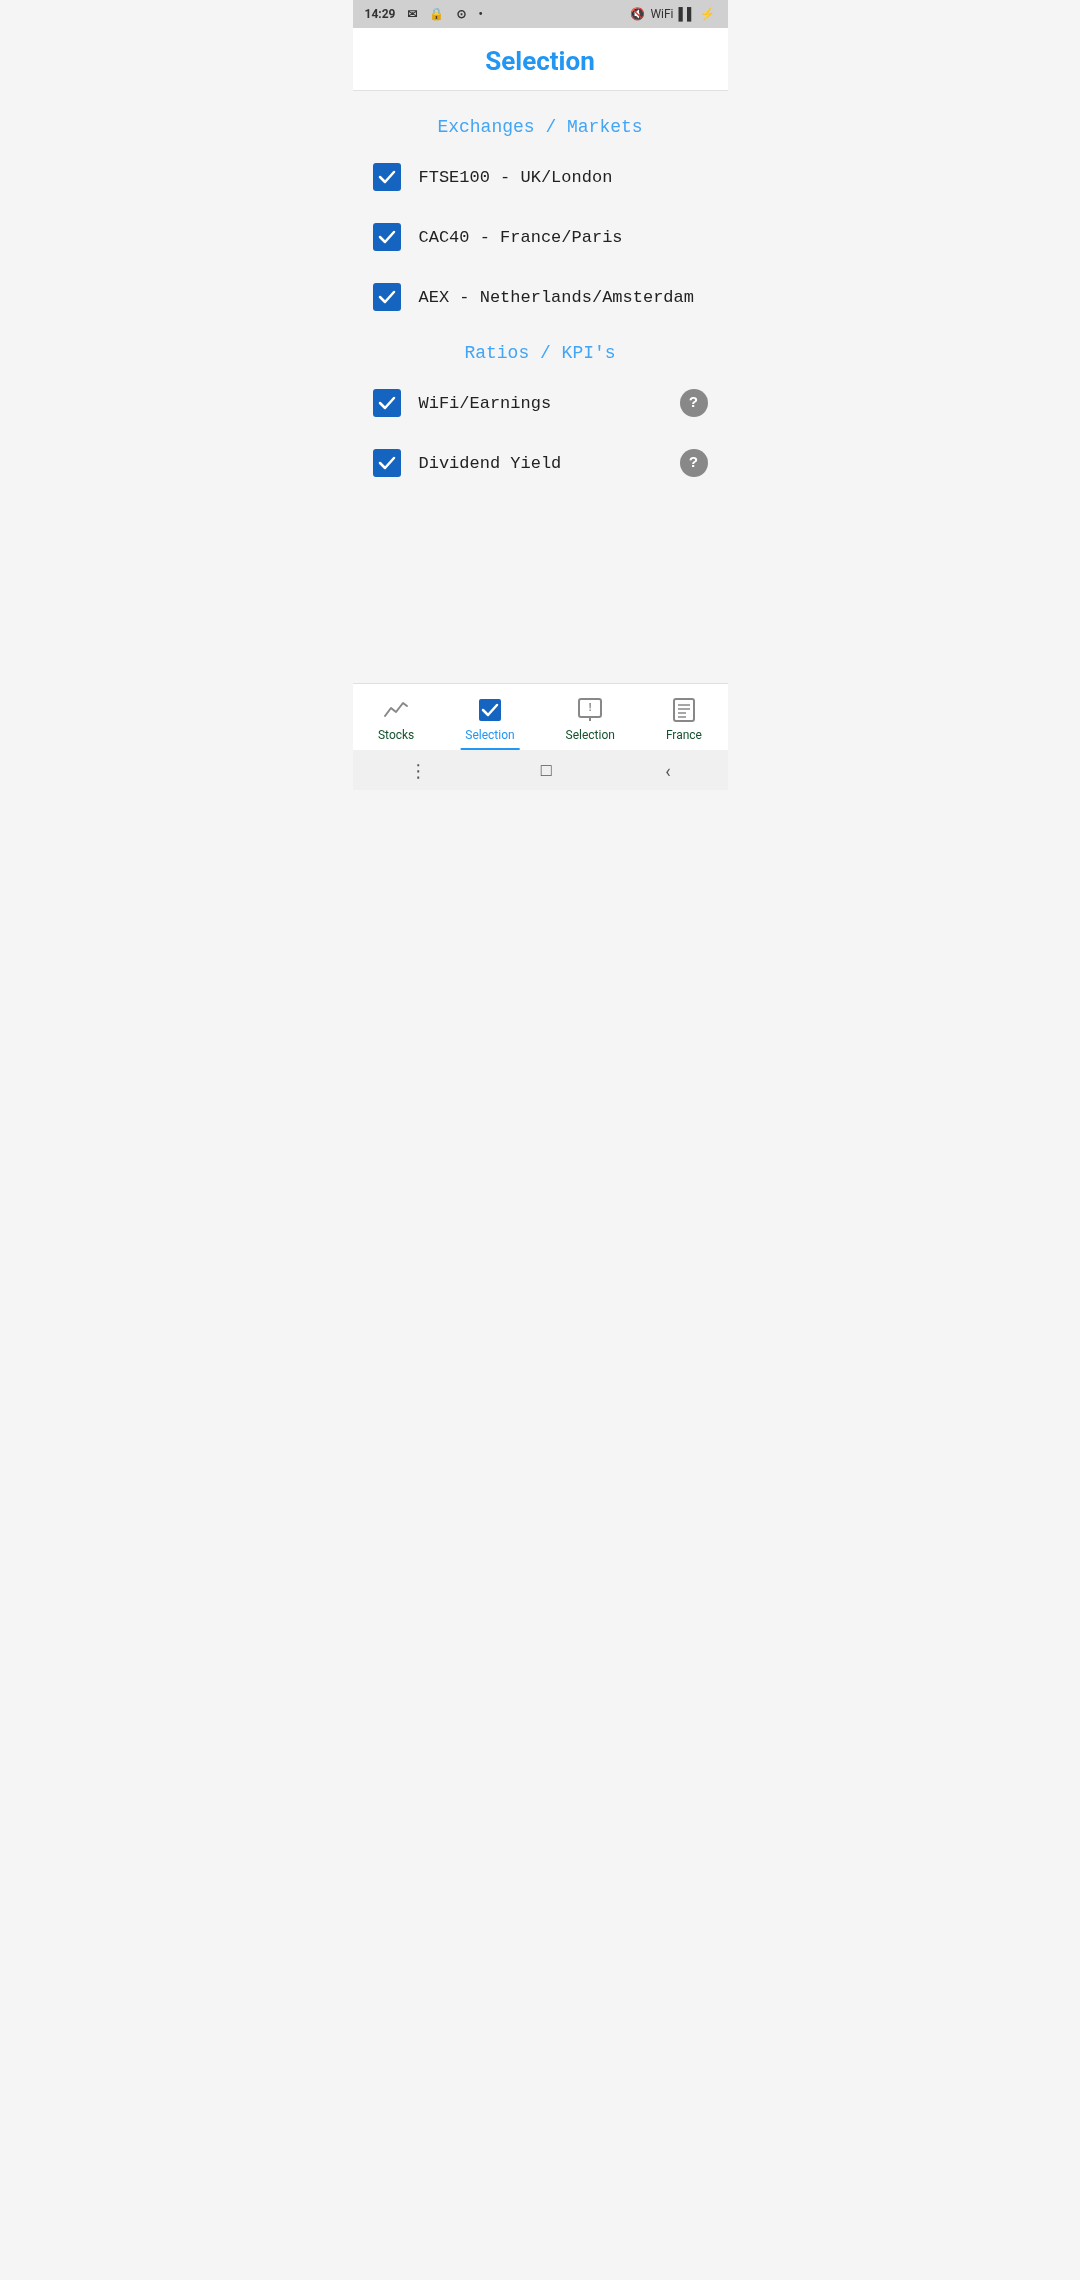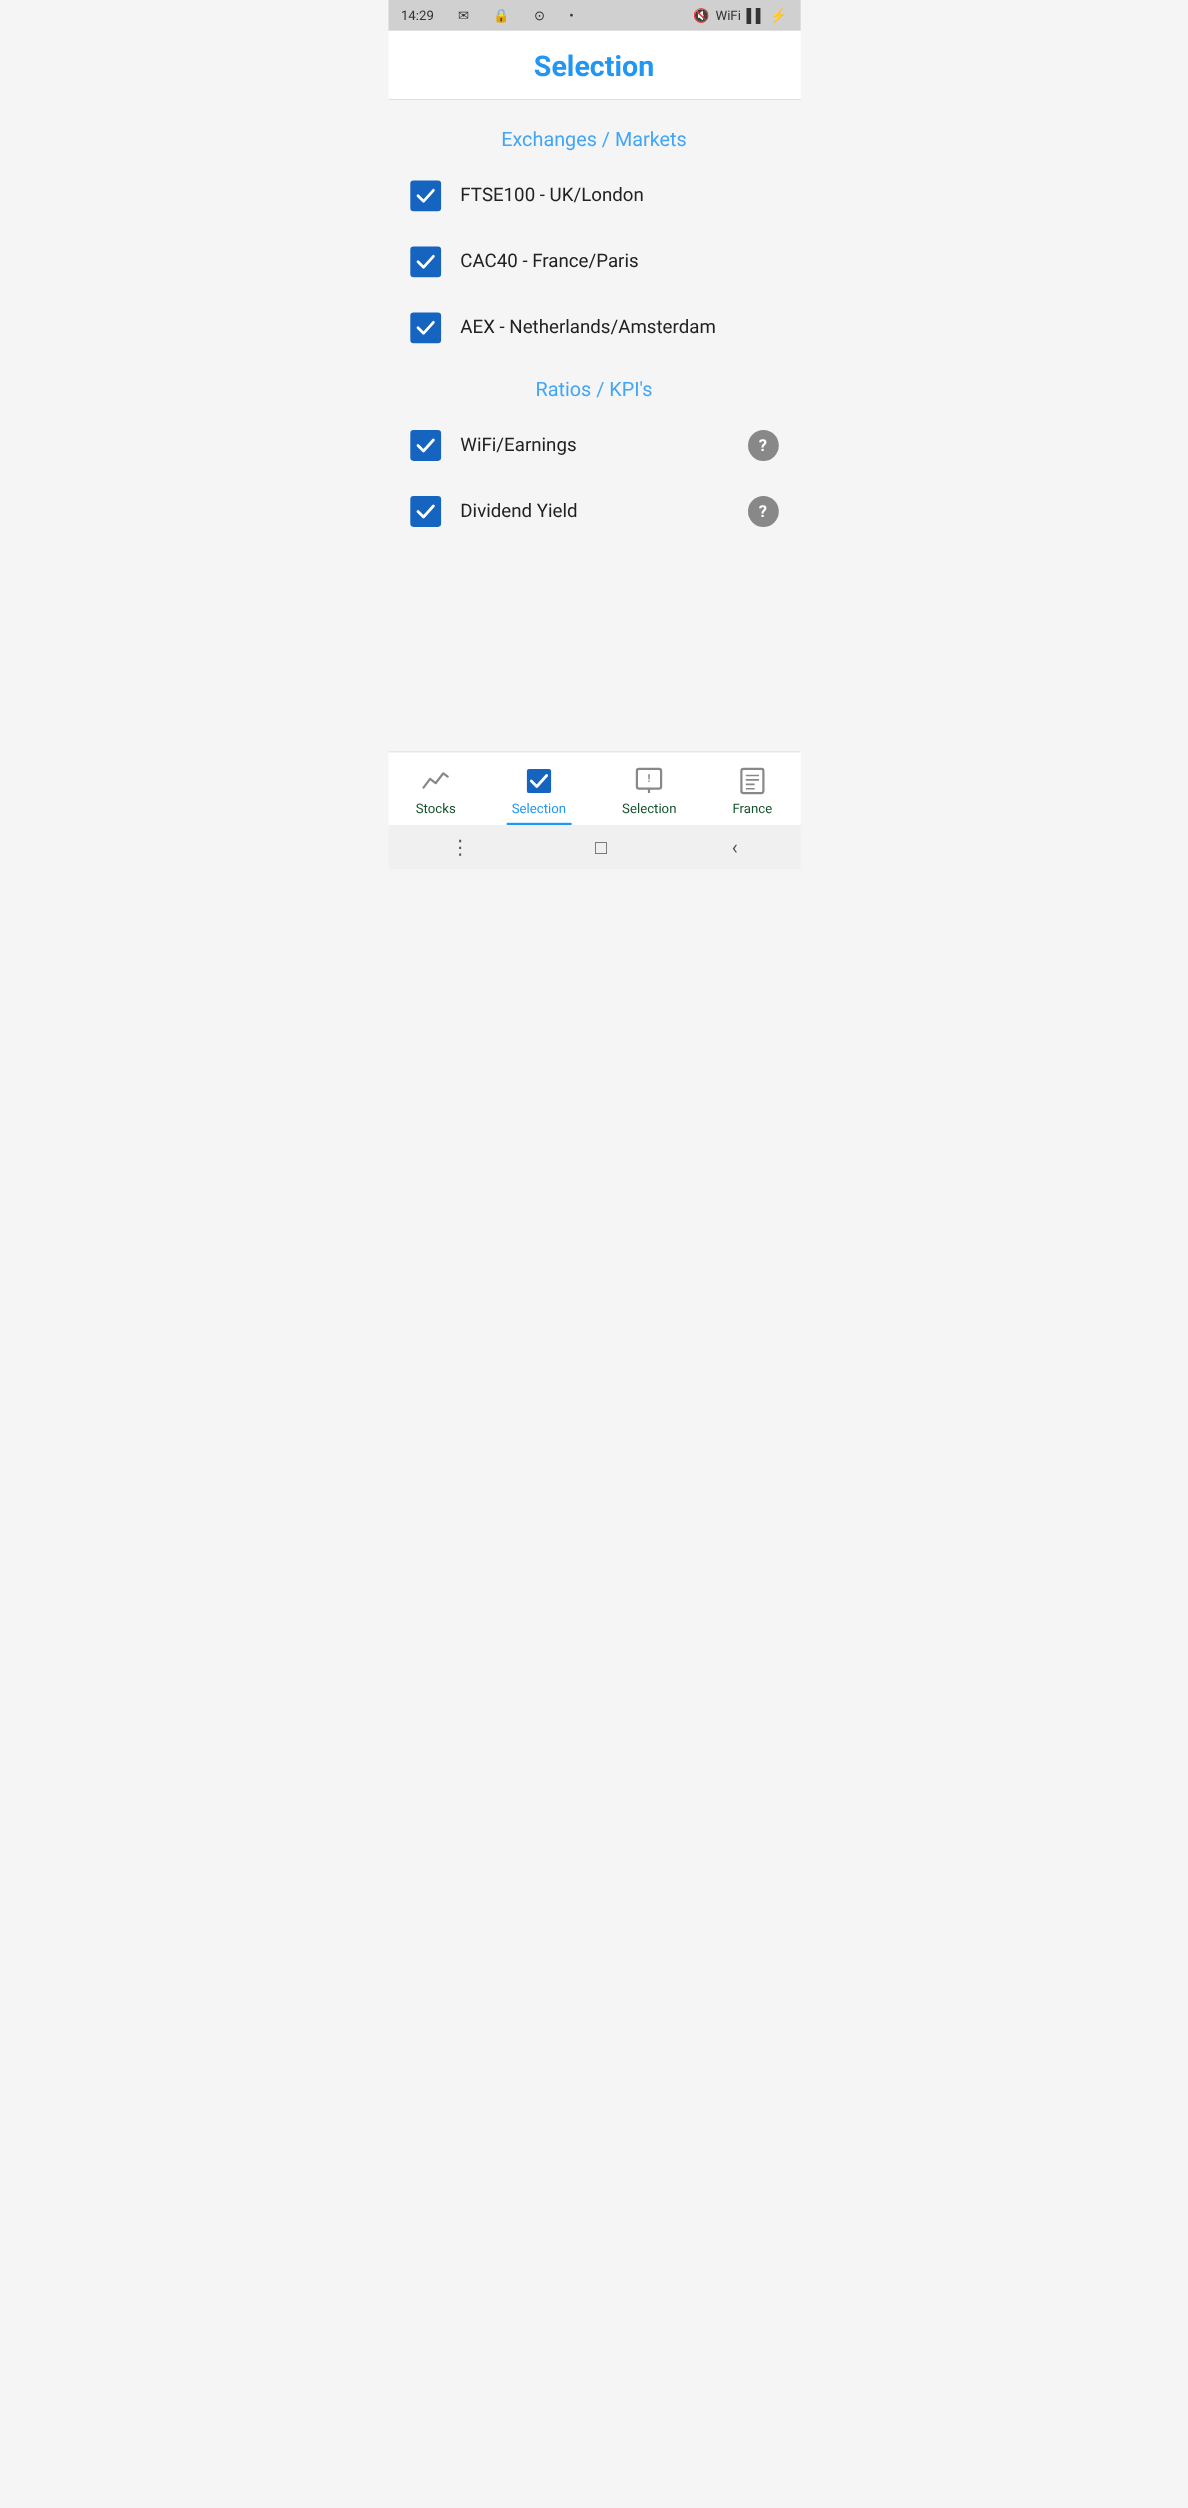--- a/index.html
+++ b/index.html
@@ -23,21 +23,22 @@
       align-items: center;
       justify-content: space-between;
       padding: 0 12px;
       font-size: 12px;
       color: #333;
     }
 
     .status-left {
       display: flex;
       align-items: center;
-      gap: 22px;
+      gap: 12px;
+      font-weight: bold;
     }
 
     .status-right {
       display: flex;
       align-items: center;
       gap: 5px;
     }
 
     
     .header {
@@ -51,20 +52,21 @@
       font-size: 26px;
       font-weight: bold;
       color: #2196F3;
     }
 
     
     .main-content {
       flex: 1;
       background: #f5f5f5;
       padding: 10px 0;
+      font-family: Liberation Mono, monospace;
     }
 
     .section-header {
       text-align: center;
       font-size: 18px;
       color: #42A5F5;
       padding: 16px 0 10px;
       font-weight: 400;
     }
 

